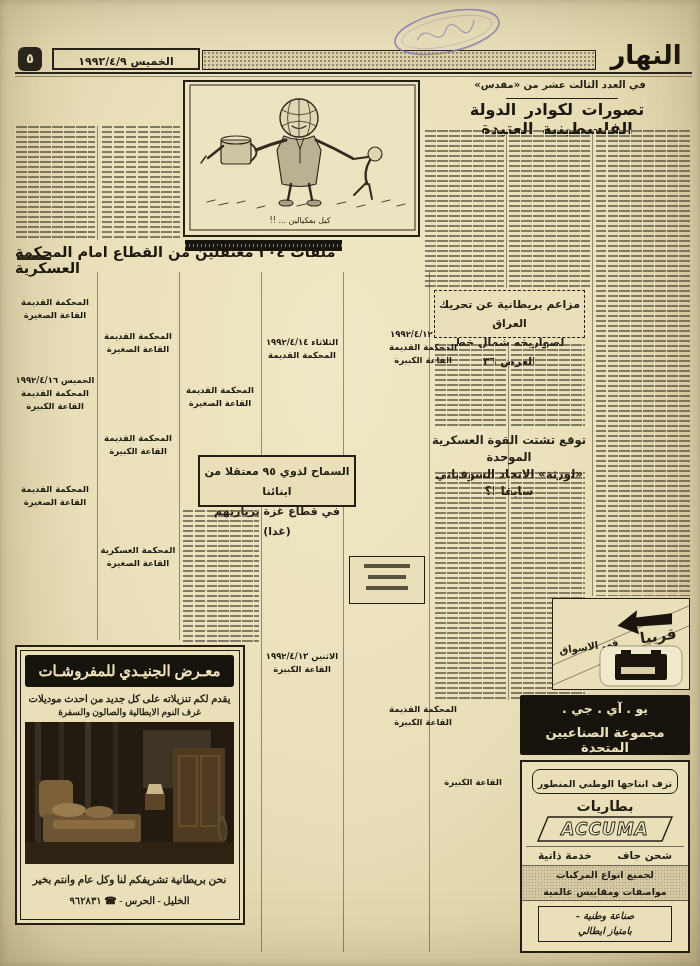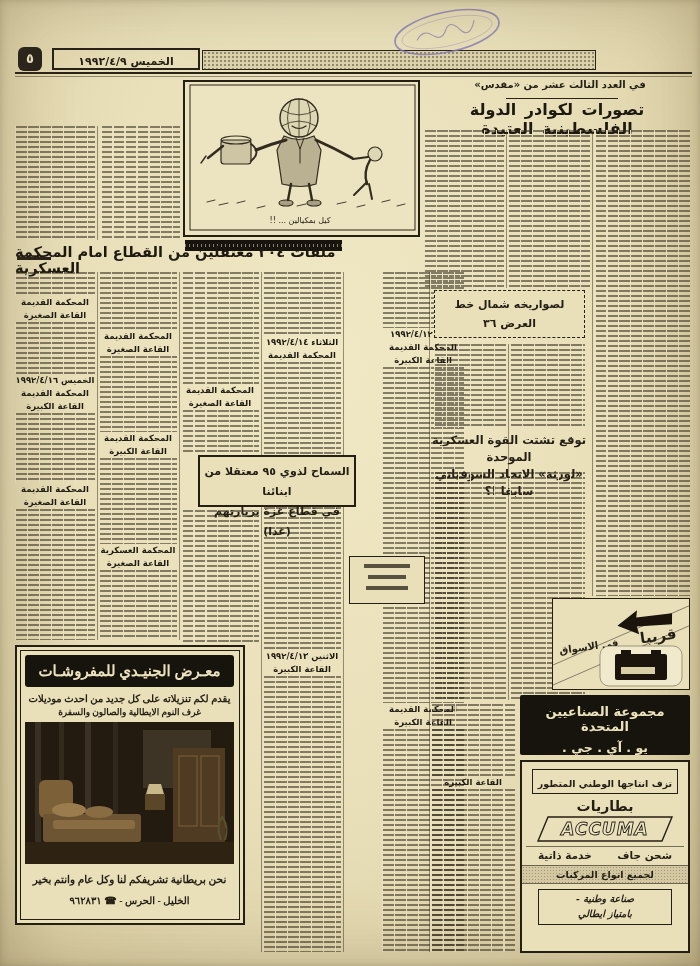--- a/index.html
+++ b/index.html
@@ -5,21 +5,21 @@
   html,body{margin:0;padding:0;background:#b3a77e;}
   #page{position:relative;width:700px;height:966px;margin:0 auto;overflow:hidden;
     background:radial-gradient(ellipse at 48% 38%, #f0e8c4 0%, #e9e0ba 50%, #dbcea3 86%, #c9bb90 100%);
     font-family:"DejaVu Sans",sans-serif;color:#241e14;direction:rtl;}
   #page::after{content:"";position:absolute;inset:0;pointer-events:none;
     box-shadow:inset 0 0 70px rgba(100,84,50,.30), inset 0 0 8px rgba(70,58,35,.25);}
   .abs{position:absolute;box-sizing:border-box;}
   .tx{background-image:
       repeating-linear-gradient(90deg, rgba(236,228,194,.95) 0 1.5px, transparent 1.5px 12px),
       repeating-linear-gradient(180deg, rgba(45,38,26,.55) 0 1.9px, transparent 1.9px 5px);}
-  .col{position:absolute;display:flex;flex-direction:column;box-sizing:border-box;}
+  .col{position:absolute;display:flex;flex-direction:column;box-sizing:border-box;align-items:center;}
   .seg{flex:0 0 auto;}
   .grow{flex:1 1 auto;}
   .ch{flex:0 0 auto;font-weight:700;font-size:8.5px;line-height:13px;text-align:center;white-space:nowrap;color:#1f1a12;}
   .vr{position:absolute;width:1px;background:rgba(58,48,32,.5);}
   .hr{position:absolute;background:#2a2318;}
   .ink{color:#1d1810;}
   .boxpaper{background:#e9e0ba;}
   .ctr{text-align:center;}
 </style>
 </head>
@@ -31,20 +31,21 @@
     <div style="color:#ece3bd;font-weight:800;font-size:13px;line-height:24px;text-align:center;">٥</div>
   </div>
 
   <div class="abs ctr" style="left:52px;top:48px;width:148px;height:22px;border:2px solid #27221a;">
     <span style="font-weight:800;font-size:11px;line-height:19px;">الخميس ١٩٩٢/٤/٩</span>
   </div>
 
   <div class="abs" style="left:202px;top:50px;width:394px;height:20px;border:1.5px solid #27221a;background-color:#ddd3ab;
               background-image:radial-gradient(rgba(60,52,40,.45) 1px, transparent 1.3px);background-size:4px 4px;"></div>
 
+  <div class="abs ctr" style="left:600px;top:40px;width:92px;font-weight:900;font-size:26px;letter-spacing:-1px;color:#17130c;">النهار</div>
 
   <div class="abs ctr" style="left:440px;top:79px;width:240px;font-size:10px;font-weight:600;">في العدد الثالث عشر من «مقدس»</div>
   <div class="hr" style="left:506px;top:98px;width:112px;height:1px;"></div>
 
   <div class="hr" style="left:15px;top:72px;width:677px;height:2px;"></div>
   <div class="hr" style="left:15px;top:76px;width:677px;height:1px;opacity:.45;"></div>
 
   <svg class="abs" style="left:388px;top:2px;" width="118" height="60" viewBox="0 0 118 60">
     <g transform="rotate(-12 59 30)" fill="none" stroke="#8679b6">
       <ellipse cx="59" cy="30" rx="53" ry="20" stroke-width="1.6" opacity=".8"></ellipse>
@@ -169,20 +170,21 @@
   </div>
 
   <div class="vr" style="left:97px;top:272px;height:368px;"></div>
   <div class="vr" style="left:179px;top:272px;height:368px;"></div>
   <div class="vr" style="left:261px;top:272px;height:680px;"></div>
   <div class="vr" style="left:343px;top:272px;height:680px;"></div>
   <div class="vr" style="left:429px;top:272px;height:680px;"></div>
   <div class="vr" style="left:508px;top:344px;height:356px;"></div>
 
   <div class="abs ctr boxpaper" style="left:434px;top:290px;width:151px;height:48px;border:1.5px dashed #241e14;padding-top:4px;">
+    <div style="font-weight:800;font-size:11px;line-height:19px;">مزاعم بريطانية عن تحريك العراق</div>
     <div style="font-weight:800;font-size:11px;line-height:19px;">لصواريخه شمال خط العرض ٣٦</div>
   </div>
   <div class="abs tx" style="left:434px;top:344px;width:72px;height:84px;"></div>
   <div class="abs tx" style="left:510px;top:344px;width:75px;height:84px;"></div>
 
   <div class="abs ctr" style="left:432px;top:432px;width:154px;">
     <div style="font-weight:800;font-size:11.5px;line-height:17px;">توقع تشتت القوة العسكرية الموحدة</div>
     <div style="font-weight:800;font-size:11.5px;line-height:17px;">«لورثة» الاتحاد السوفياتي سابقا !؟</div>
   </div>
   <div class="abs tx" style="left:434px;top:472px;width:72px;height:228px;"></div>
@@ -244,40 +246,41 @@
     <svg class="abs" style="left:46px;top:46px;" width="84" height="42" viewBox="0 0 84 42">
       <rect x="1" y="1" width="82" height="40" rx="9" fill="#f0e9cb" stroke="rgba(40,32,20,.4)"></rect>
       <rect x="22" y="5" width="10" height="6" fill="#1a140c"></rect>
       <rect x="52" y="5" width="10" height="6" fill="#1a140c"></rect>
       <rect x="16" y="9" width="52" height="26" rx="2" fill="#1a140c"></rect>
       <rect x="22" y="22" width="34" height="7" fill="#d9cfa6"></rect>
     </svg>
   </div>
 
   <div class="abs ctr" style="left:520px;top:695px;width:170px;height:60px;background:#17130d;border-radius:2px;z-index:4;">
+    <div style="color:#ece3bd;font-weight:800;font-size:12.5px;padding-top:6px;">يو . آي . جي .</div>
     <div style="color:#ece3bd;font-weight:800;font-size:13px;padding-top:9px;">مجموعة الصناعيين المتحدة</div>
-    <div style="color:#ece3bd;font-weight:800;font-size:12.5px;padding-top:6px;">يو . آي . جي .</div>
   </div>
 
   <div class="abs boxpaper" style="left:520px;top:760px;width:170px;height:193px;border:2px solid #241e14;z-index:4;">
-    <div class="ctr" style="margin:7px 10px 0;border:1.2px solid #241e14;border-radius:0;padding:2px 0;">
+    <div class="ctr" style="margin:7px 10px 0;border:1.2px solid #241e14;border-radius:8px;padding:2px 0;">
       <span style="font-weight:700;font-size:9.5px;">تزف انتاجها الوطني المتطور</span>
     </div>
     <div class="ctr" style="margin-top:4px;font-weight:900;font-size:14px;">بطاريات</div>
     <svg width="166" height="30" viewBox="0 0 166 30" style="display:block;margin:0 auto;">
       <path d="M16 27 L26 3 H150 L140 27 Z" fill="none" stroke="#241e14" stroke-width="1.4"></path>
       <text x="83" y="21" text-anchor="middle" font-family="DejaVu Sans, sans-serif" font-style="italic" font-weight="bold" font-size="17" letter-spacing="1" fill="#ece4c2" stroke="#241e14" stroke-width="0.9">ACCUMA</text>
     </svg>
     <div style="display:flex;justify-content:space-between;padding:2px 12px 0;border-top:1px solid rgba(40,33,22,.6);margin:2px 4px 0;">
       <span style="font-weight:800;font-size:10.5px;">شحن جاف</span>
       <span style="font-weight:800;font-size:10.5px;">خدمة ذاتية</span>
     </div>
     <div class="ctr" style="margin-top:4px;border-top:1px solid rgba(40,33,22,.6);border-bottom:1px solid rgba(40,33,22,.6);
                 background-color:rgba(190,176,138,.5);background-image:radial-gradient(rgba(50,40,25,.3) .7px, transparent 1px);background-size:3px 3px;">
       <div style="font-weight:800;font-size:9.5px;line-height:17px;">لجميع انواع المركبات</div>
+      <div style="font-weight:800;font-size:9.5px;line-height:17px;">مواصفات ومقاييس عالمية</div>
     </div>
     <div class="ctr" style="margin:5px 16px 0;border:1.2px solid #241e14;padding:1px 0 3px;">
       <div style="font-weight:800;font-style:italic;font-size:9.5px;line-height:15px;">صناعة وطنية -</div>
       <div style="font-weight:800;font-style:italic;font-size:9.5px;line-height:15px;">بامتياز ايطالي</div>
     </div>
   </div>
 
 </div>
 
 </body></html>

